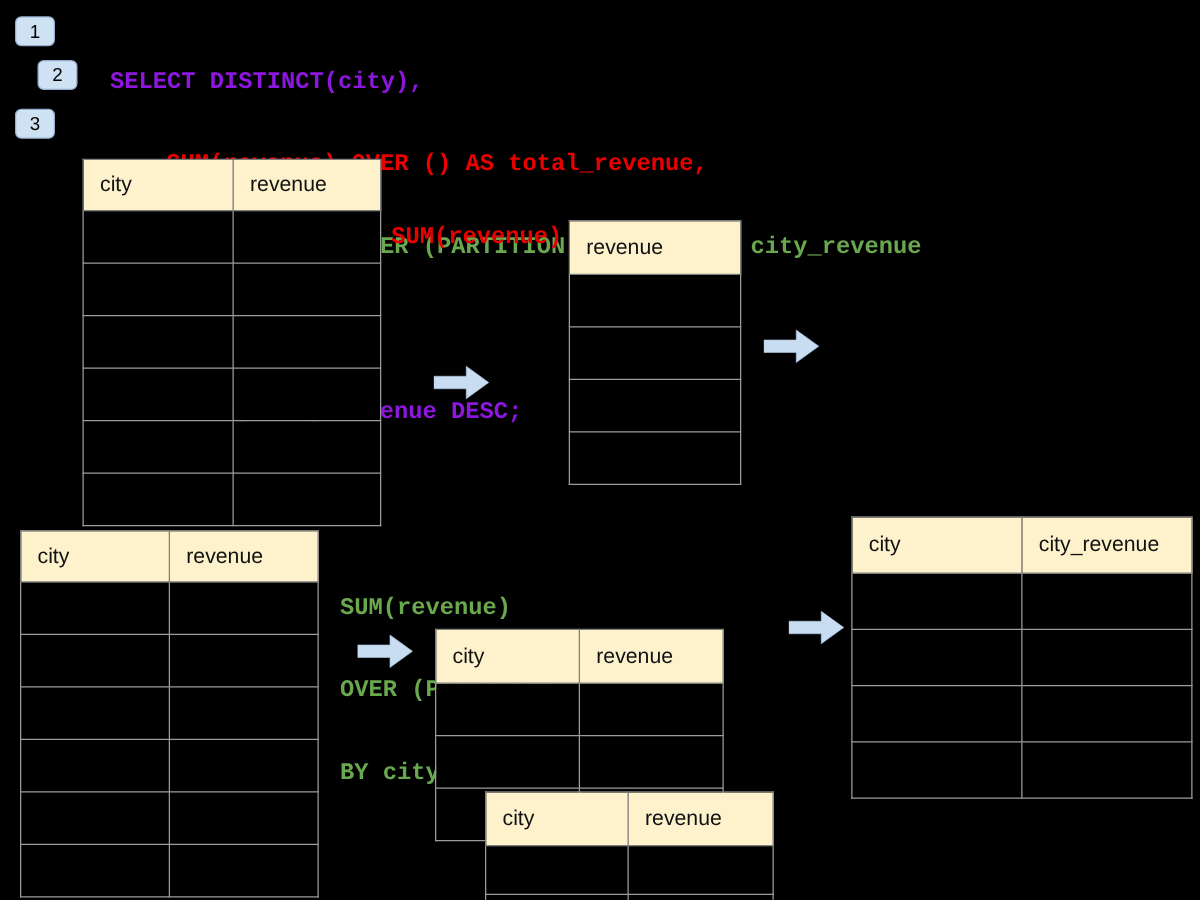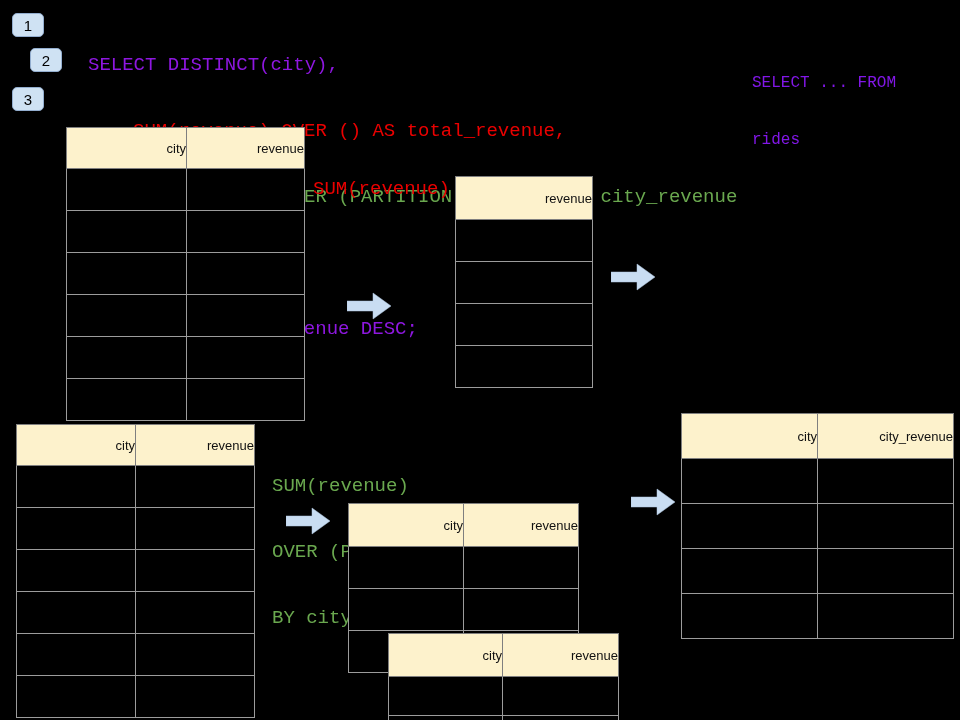--- a/index.html
+++ b/index.html
@@ -8,38 +8,38 @@
 
   
   .badge{position:absolute;width:30px;height:22px;background:#cfe2f3;border:1px solid #93aecf;
          border-radius:5px;display:flex;align-items:center;justify-content:center;
          color:#000;font-size:15px;font-family:"Liberation Sans",sans-serif;}
   .badge1{left:12px;top:13px;}
   .badge2{left:30px;top:48px;}
   .badge3{left:12px;top:87px;}
 
   
-  .mono{font-family:"Liberation Mono","DejaVu Sans Mono",monospace;font-weight:normal;white-space:pre;}
+  .mono{font-family:"Liberation Mono","DejaVu Sans Mono",monospace;font-weight:bold;white-space:pre;}
   .code-block{position:absolute;left:88px;top:10px;font-size:19px;line-height:22px;}
   .code-line{height:22px;}
   .ind-1{padding-left:45px;}
   .ind-2{padding-left:22px;}
   .c-purple{color:#8e17e0;}
   .c-red{color:#ea0000;}
   .c-green{color:#6aa84f;}
 
   .side-snippet{position:absolute;left:752px;top:36px;font-size:16px;line-height:19px;color:#8217e8;}
 
   .label-red{position:absolute;left:313px;top:134px;font-size:19px;line-height:22px;color:#ea0000;}
   .label-green{position:absolute;left:272px;top:431px;font-size:19px;line-height:22px;color:#6aa84f;}
 
   
   table.dg{position:absolute;border-collapse:collapse;table-layout:fixed;}
   table.dg th{background:#fdf2cc;border:1px solid #7f7f7f;color:#111;font-weight:400;
-              font-size:13px;text-align:right;padding:0 0 0 13px;font-family:"Liberation Sans",sans-serif;}
+              font-size:17px;text-align:left;padding:0 0 0 13px;font-family:"Liberation Sans",sans-serif;}
   table.dg td{background:#000;border:1px solid #9c9c9c;padding:0;}
 
   .t1{left:66px;top:127px;width:238px;}  .t1 th{height:40px;} .t1 td{height:41px;}
   .t2{left:455px;top:176px;width:137px;} .t2 th{height:42px;} .t2 td{height:41px;}
   .t3{left:16px;top:424px;width:238px;}  .t3 th{height:40px;} .t3 td{height:41px;}
   .t4{left:348px;top:503px;width:230px;} .t4 th{height:42px;} .t4 td{height:41px;}
   .t5{left:388px;top:633px;width:230px;z-index:5;} .t5 th{height:42px;} .t5 td{height:38px;}
   .t6{left:681px;top:413px;width:272px;} .t6 th{height:44px;} .t6 td{height:44px;}
 
   
@@ -60,24 +60,20 @@
   <div class="badge badge3">3</div>
 
   <div class="code-block mono">
     <div class="code-line c-purple">SELECT DISTINCT(city),</div>
     <div class="code-line c-red ind-1">SUM(revenue) OVER () AS total_revenue,</div>
     <div class="code-line c-green ind-1">SUM(revenue) OVER (PARTITION BY city) as city_revenue</div>
     <div class="code-line c-purple ind-2">FROM rides</div>
     <div class="code-line c-purple ind-2">ORDER by city_revenue DESC;</div>
   </div>
 
-  <div class="side-snippet mono">
-    <div>SELECT ... FROM</div>
-    <div>rides</div>
-  </div>
 
   <div class="label-red mono">
     <div>SUM(revenue)</div>
   </div>
 
   <div class="label-green mono">
     <div>SUM(revenue)</div>
     <div>OVER (PARTITION</div>
     <div>BY city)</div>
   </div>

